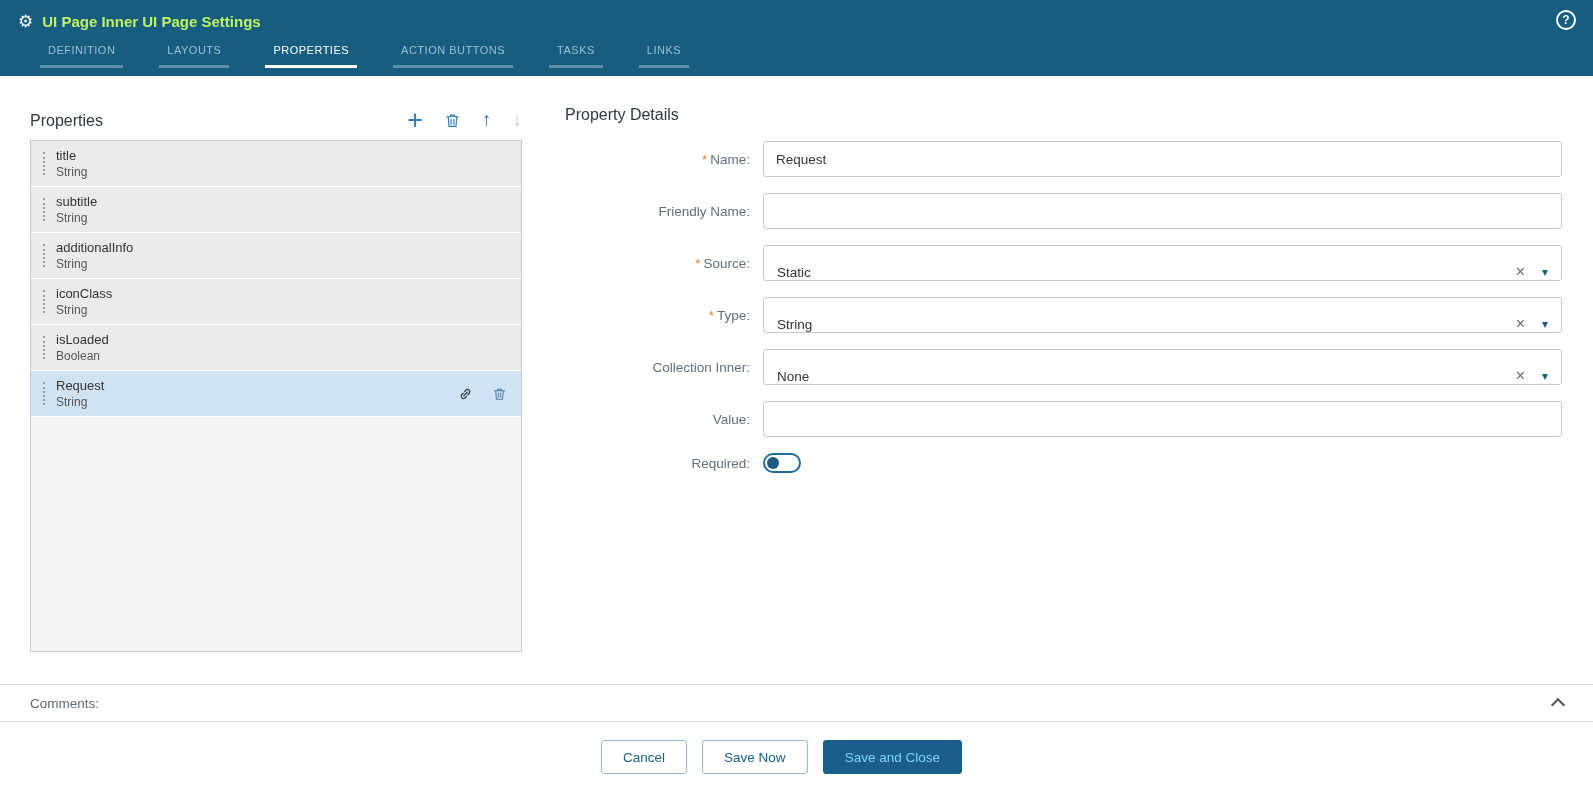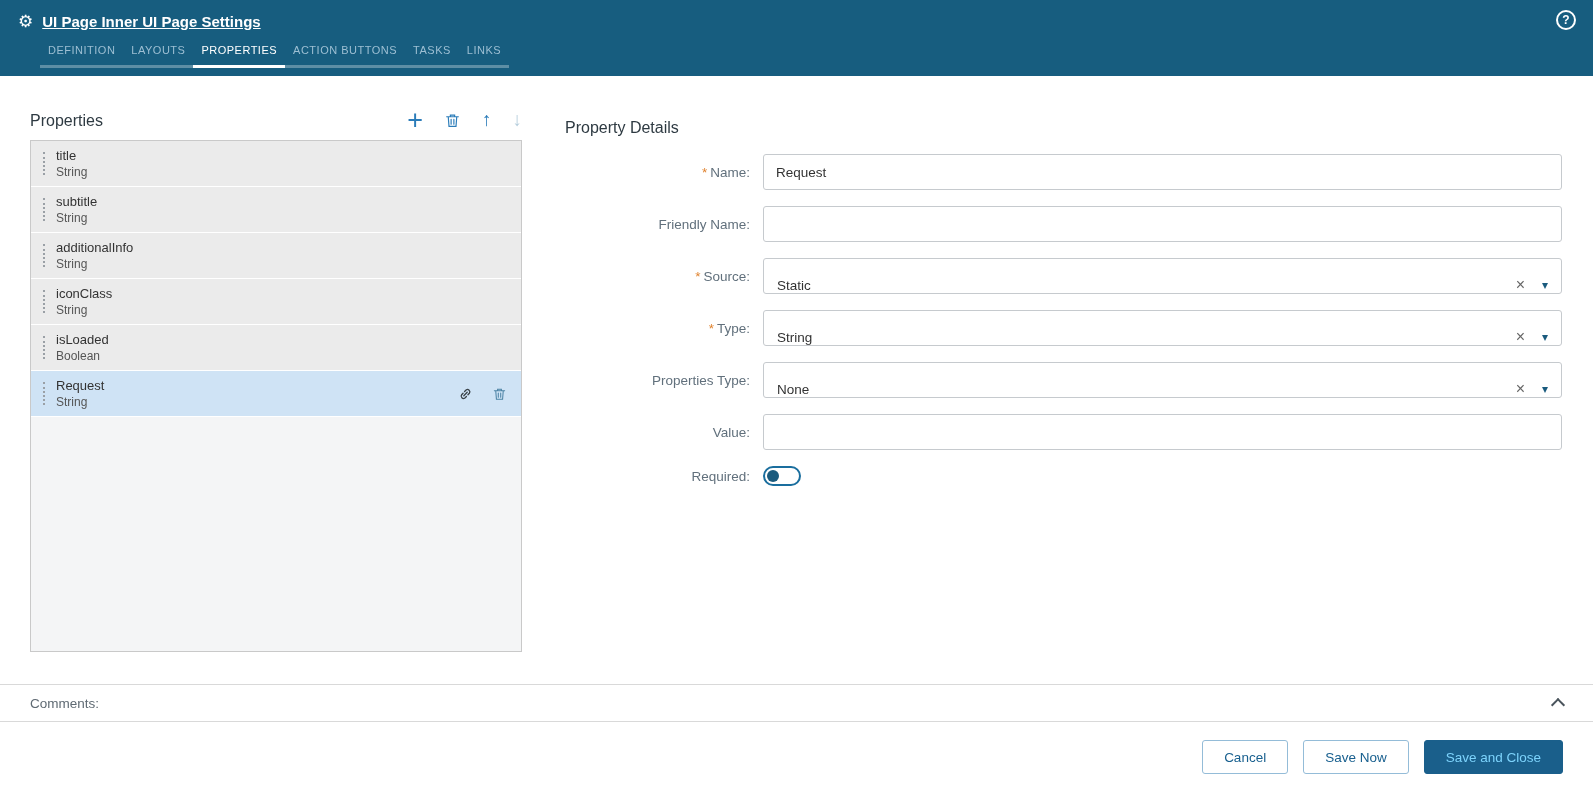--- a/index.html
+++ b/index.html
@@ -7,27 +7,27 @@
   body {
     width:1593px; height:792px; position:relative; overflow:hidden;
     background:#ffffff; color:#333;
     font-family:"Liberation Sans", sans-serif;
   }
 
   
   .header { position:absolute; top:0; left:0; right:0; height:76px; background:#175d7f; }
   .titlebar { height:42px; display:flex; align-items:center; padding:0 18px; position:relative; }
   .gear { color:#fff; font-size:17px; margin-right:9px; line-height:1; }
-  .app-title { color:#ffffff; font-size:15px; font-weight:700;text-decoration:underline; }
+  .app-title { color:#bef264; font-size:15px; font-weight:700; }
   .help {
     position:absolute; right:17px; top:10px; width:20px; height:20px;
     border:2px solid #fff; border-radius:50%; color:#fff; font-size:12px; font-weight:700;
     display:flex; align-items:center; justify-content:center; cursor:pointer;
   }
-  .tabs { display:flex; padding-left:40px; }
+  .tabs { display:flex; padding-left:40px; gap:36px; }
   .tab {
     color:#9dbfd3; font-size:11px; letter-spacing:.5px; padding:2px 8px 9px;
     border-bottom:3px solid rgba(255,255,255,.30); cursor:pointer; white-space:nowrap;
   }
   .tab.active { color:#ffffff; border-bottom-color:#ffffff; }
 
   
   .left-panel { position:absolute; left:30px; top:106px; width:492px; }
   .panel-head { display:flex; justify-content:space-between; align-items:flex-end; margin-bottom:10px; height:24px; }
   .panel-title { font-size:16px; color:#2e3a42; }
@@ -45,21 +45,21 @@
   }
   .prop-item.selected { background:#cfe3f5; }
   .grip { width:4px; align-self:stretch; margin:5px 9px 5px 0; border-left:2px dotted #9aa0a6; }
   .prop-name { display:block; font-size:13px; color:#333; }
   .prop-type { display:block; font-size:12px; color:#555; margin-top:2px; }
   .row-actions { position:absolute; right:14px; top:50%; transform:translateY(-50%); display:flex; gap:19px; align-items:center; }
   .row-link { color:#3a4248; cursor:pointer; display:flex; }
   .row-trash { color:#4b82a4; cursor:pointer; display:flex; }
 
   
-  .right-panel { position:absolute; left:565px; top:106px; right:31px;margin-top:13px; }
+  .right-panel { position:absolute; left:565px; top:106px; right:31px; }
   .details-title { font-size:16px; color:#2e3a42; margin-bottom:17px; }
   .form-row { display:flex; align-items:center; margin-bottom:16px; }
   .form-label { width:198px; text-align:right; padding-right:13px; color:#61707c; font-size:13.5px; flex:none; }
   .req-star { color:#e0832f; margin-right:3px; }
   .form-input, .form-select {
     flex:1; height:36px; border:1px solid #c6cace; border-radius:3px; background:#fff;
     font-size:13.5px; color:#333;
   }
   .form-input { padding:0 12px; font-family:inherit; outline:none; }
   .form-select { display:flex; align-items:flex-end; padding:0 13px; justify-content:space-between; cursor:pointer; }
@@ -81,21 +81,21 @@
     color:#5f6a73; font-size:13.5px;
   }
   .chevron-up {
     width:10px; height:10px; border-top:2px solid #4a545c; border-left:2px solid #4a545c;
     transform:rotate(45deg); margin-top:4px; cursor:pointer;
   }
 
   
   .footer {
     position:absolute; left:0; right:0; top:722px; bottom:0;
-    display:flex; align-items:center; justify-content:flex-end; gap:15px; padding-right:30px;
+    display:flex; align-items:center; justify-content:center; gap:15px; padding-right:30px;
     background:#fff;
   }
   .btn { height:34px; padding:0 21px; border-radius:3px; font-size:13.5px; font-family:inherit; cursor:pointer; }
   .btn.secondary { background:#fff; border:1px solid #94bcd8; color:#19608f; }
   .btn.primary { background:#1a5f8b; border:1px solid #1a5f8b; color:#7dd3fc; }
 </style>
 </head>
 <body>
 
 <div class="app">
@@ -226,21 +226,21 @@
       <div class="form-select">
         <span>String</span>
         <span class="select-controls">
           <span class="clear-x">×</span>
           <span class="caret">▾</span>
         </span>
       </div>
     </div>
 
     <div class="form-row">
-      <label class="form-label"><span>Properties Type:</span></label>
+      <label class="form-label"><span>Collection Inner:</span></label>
       <div class="form-select">
         <span>None</span>
         <span class="select-controls">
           <span class="clear-x">×</span>
           <span class="caret">▾</span>
         </span>
       </div>
     </div>
 
     <div class="form-row">

